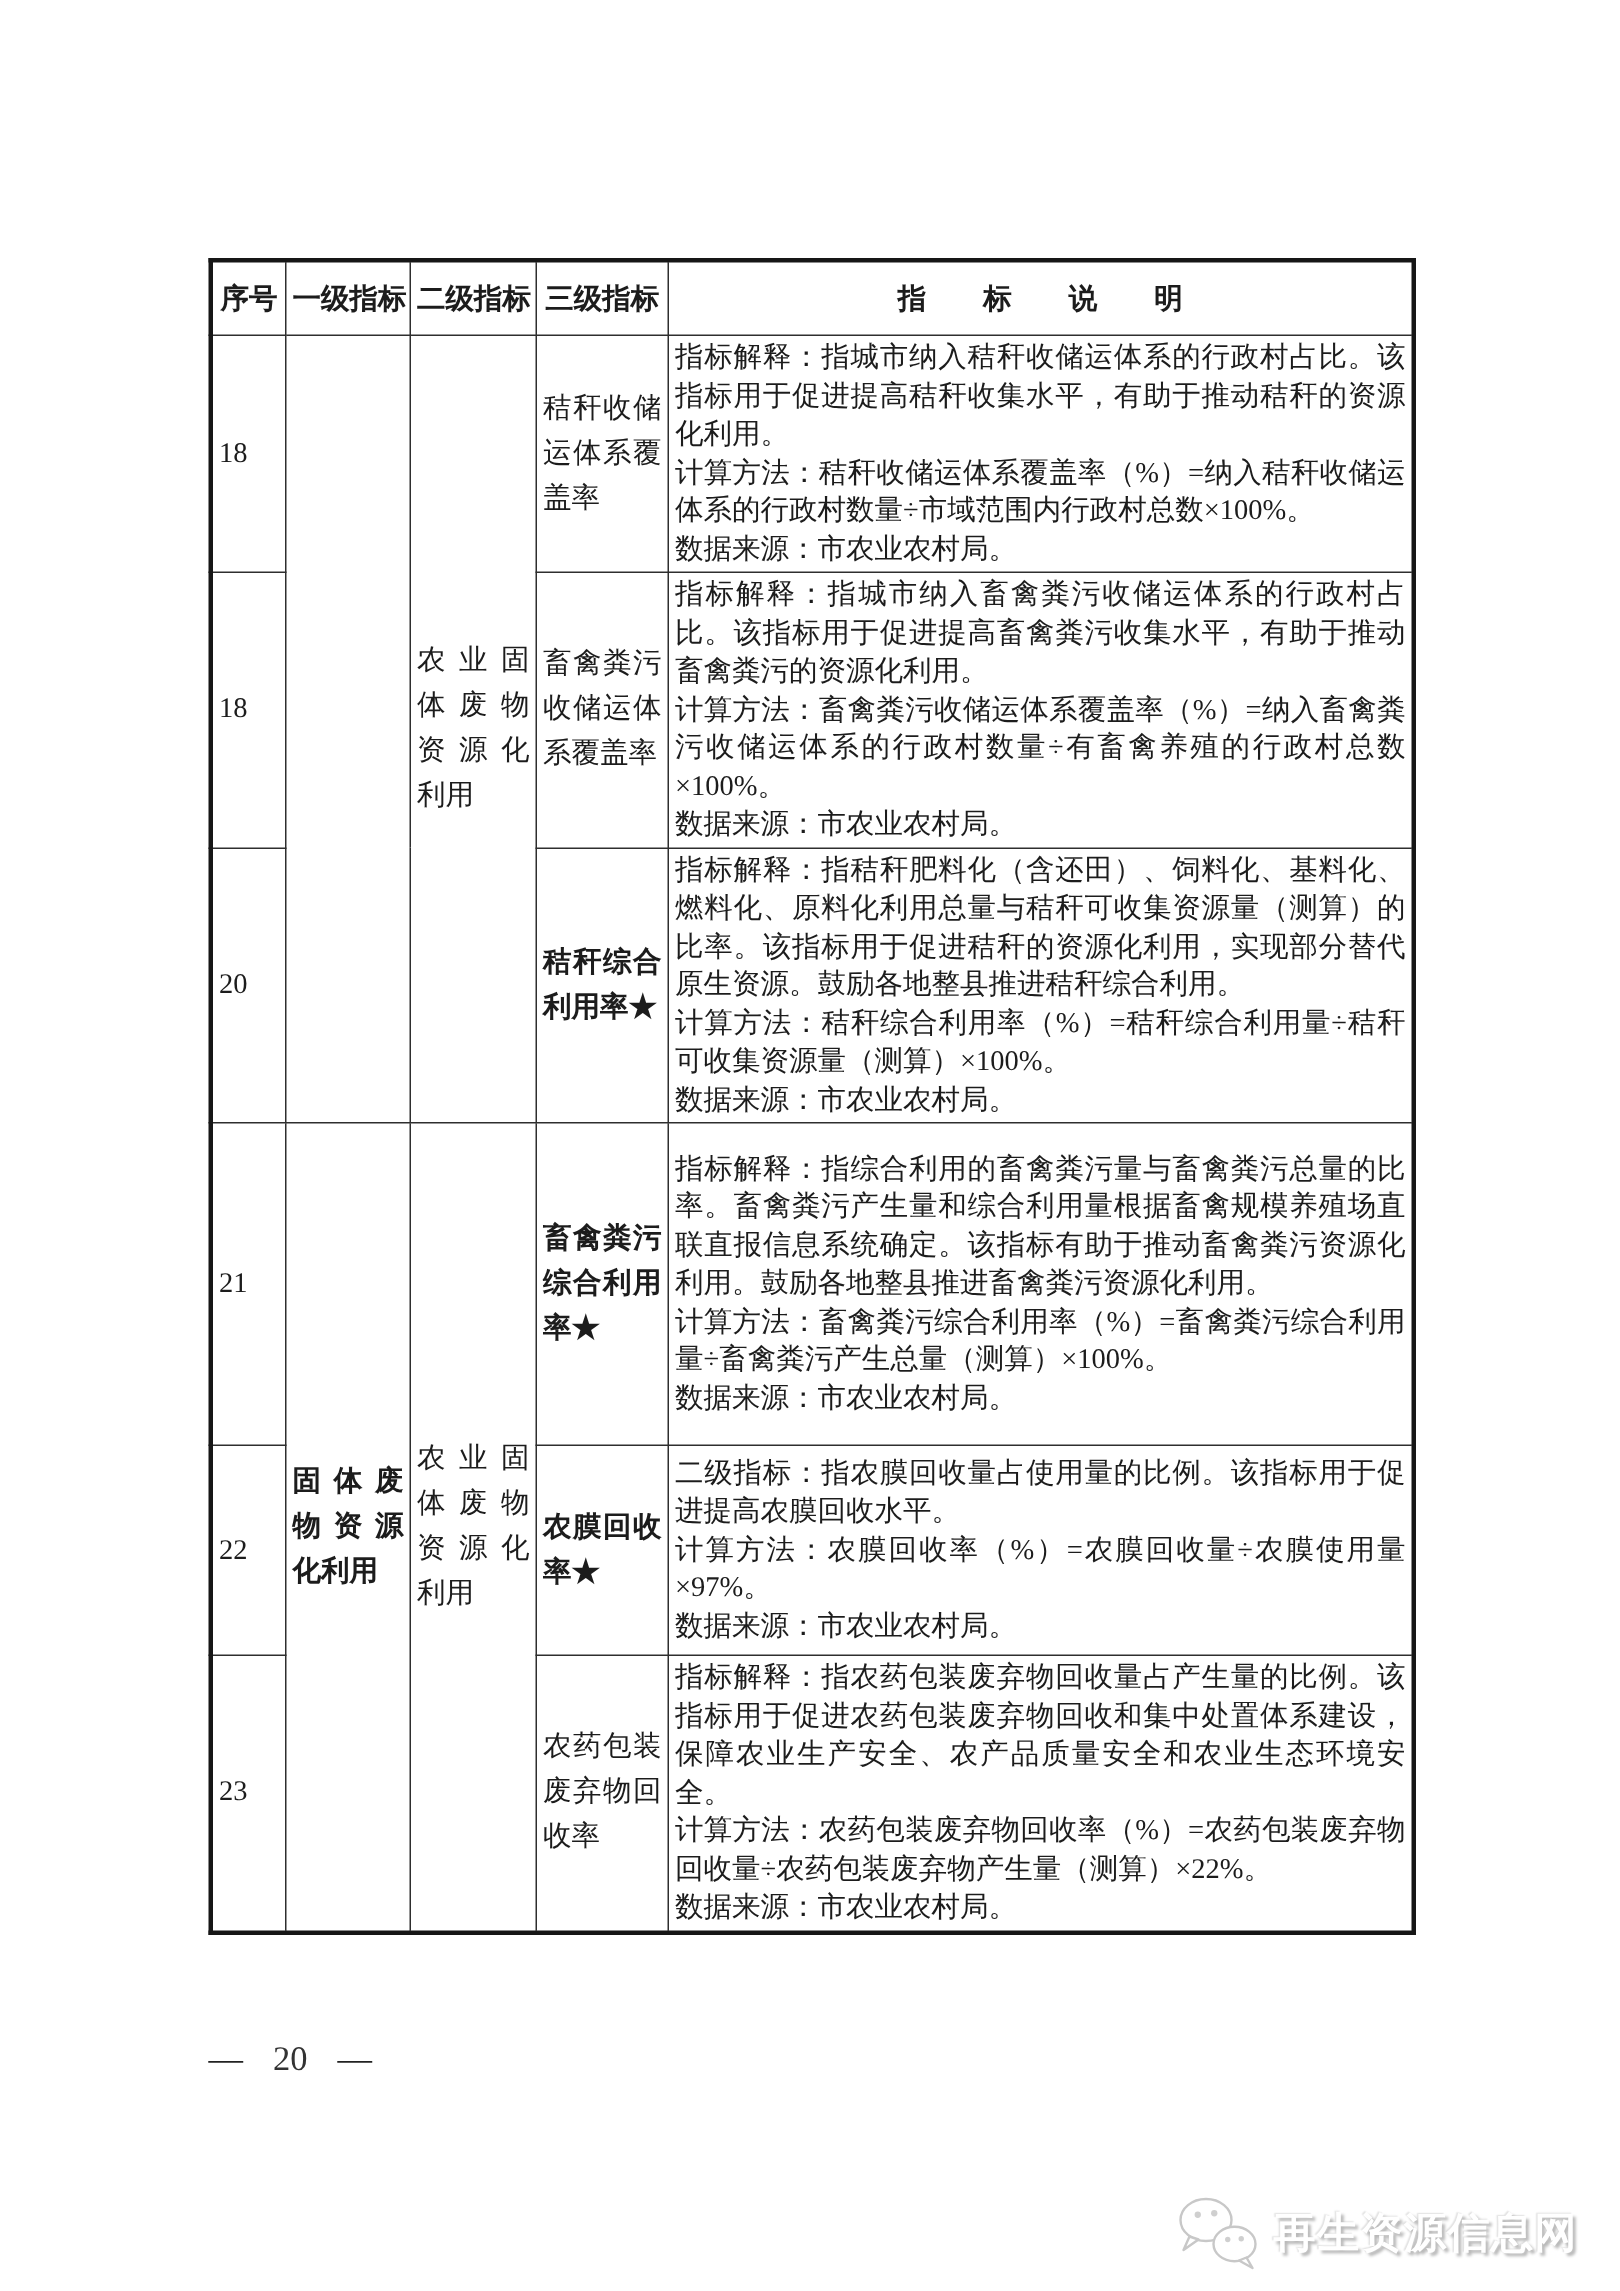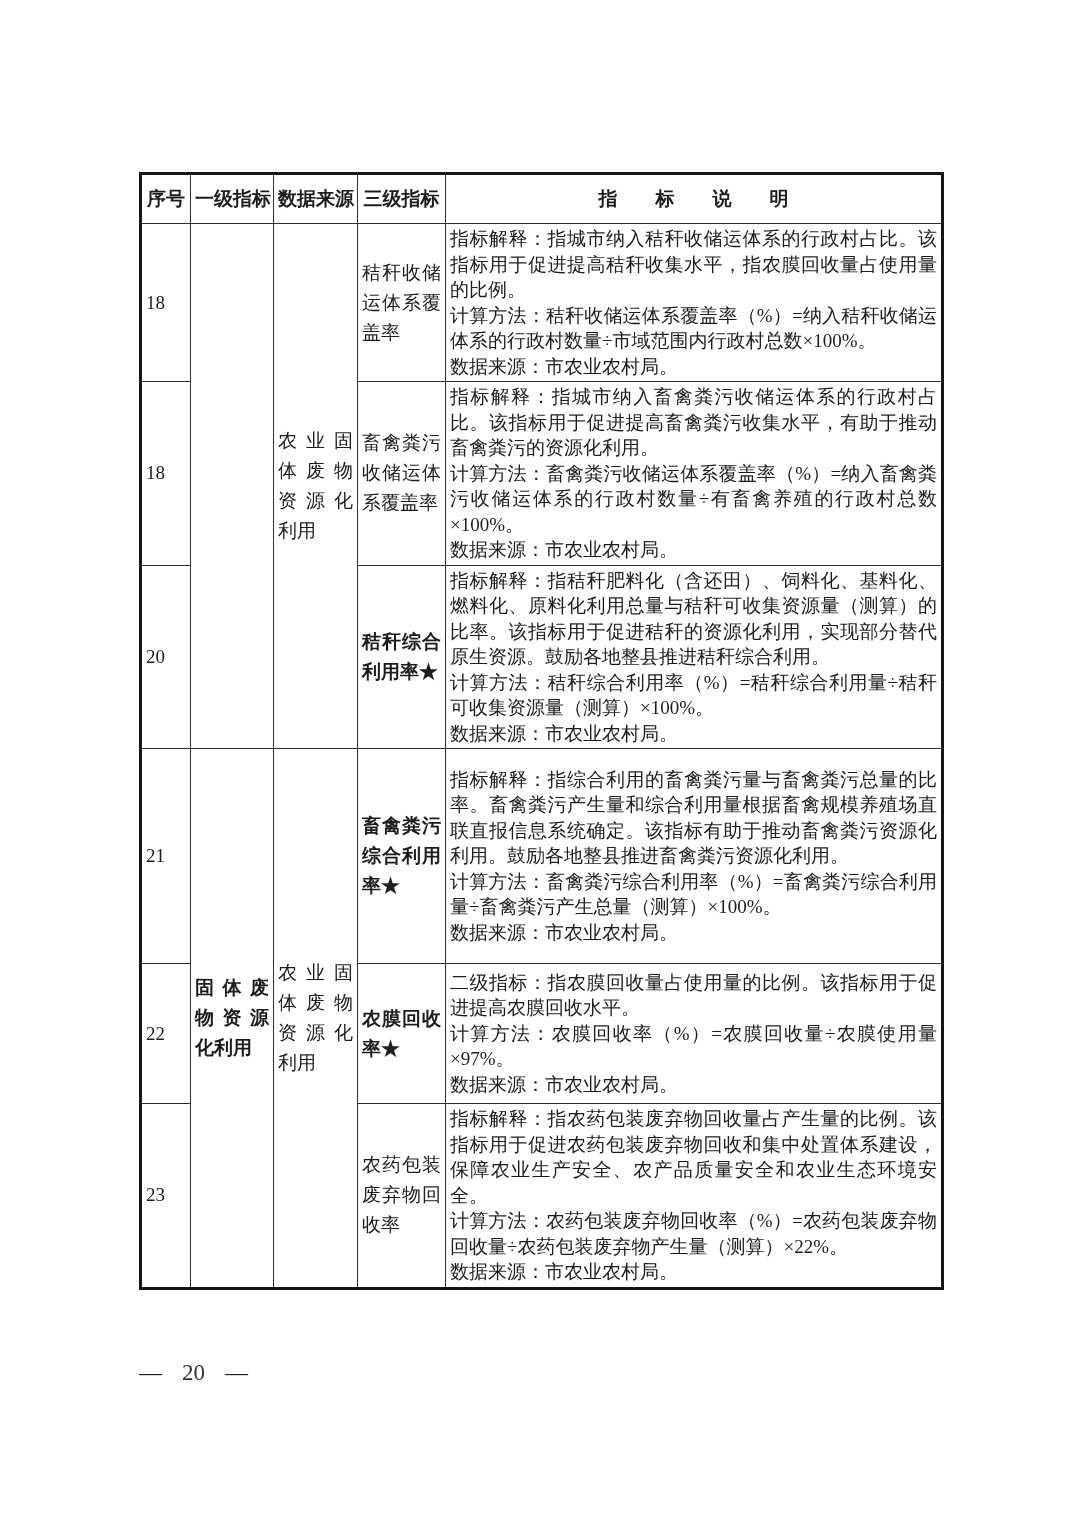--- a/index.html
+++ b/index.html
@@ -85,33 +85,33 @@
       <col class="c-serial">
         <col class="c-lvl1">
         <col class="c-lvl2">
         <col class="c-lvl3">
         <col class="c-desc">
     </colgroup>
     <thead>
       <tr>
         <th>序号</th>
         <th>一级指标</th>
-        <th>数据来源</th>
+        <th>二级指标</th>
         <th>三级指标</th>
         <th>指　　标　　说　　明</th>
       </tr>
     </thead>
     <tbody>
       <tr class="r18">
         <td class="serial">18</td>
         <td class="lvl1" rowspan="3"></td>
         <td class="lvl2" rowspan="3">农业固体废物资源化利用</td>
         <td class="lvl3">秸秆收储运体系覆盖率</td>
         <td class="desc">
-          <p>指标解释：指城市纳入秸秆收储运体系的行政村占比。该指标用于促进提高秸秆收集水平，指农膜回收量占使用量的比例。</p>
+          <p>指标解释：指城市纳入秸秆收储运体系的行政村占比。该指标用于促进提高秸秆收集水平，有助于推动秸秆的资源化利用。</p>
           <p>计算方法：秸秆收储运体系覆盖率（%）=纳入秸秆收储运体系的行政村数量÷市域范围内行政村总数×100%。</p>
           <p>数据来源：市农业农村局。</p>
         </td>
       </tr>
       <tr class="r19">
         <td class="serial">18</td>
         <td class="lvl3">畜禽粪污收储运体系覆盖率</td>
         <td class="desc">
           <p>指标解释：指城市纳入畜禽粪污收储运体系的行政村占比。该指标用于促进提高畜禽粪污收集水平，有助于推动畜禽粪污的资源化利用。</p>
           <p>计算方法：畜禽粪污收储运体系覆盖率（%）=纳入畜禽粪污收储运体系的行政村数量÷有畜禽养殖的行政村总数×100%。</p>
@@ -158,14 +158,31 @@
       </tr>
     </tbody>
   </table>
 
   <div class="pagenum">
     <span class="dash">—</span>
     <span>20</span>
     <span class="dash">—</span>
   </div>
 
+  <div class="watermark">
+    <svg width="58" height="52" viewBox="0 0 58 52">
+      <g fill="#ffffff" stroke="#c8c8c8" stroke-width="1.6">
+        <ellipse cx="21" cy="17" rx="17" ry="14"></ellipse>
+        <path d="M10 28 L6 37 L16 30 Z" stroke-linejoin="round"></path>
+        <ellipse cx="40" cy="33" rx="14" ry="11.5"></ellipse>
+        <path d="M48 42 L52 49 L43 44 Z" stroke-linejoin="round"></path>
+      </g>
+      <g fill="#cfcfcf" stroke="none">
+        <circle cx="15.5" cy="13.5" r="2.1"></circle>
+        <circle cx="26.5" cy="12.5" r="2.1"></circle>
+        <circle cx="35.5" cy="30" r="1.8"></circle>
+        <circle cx="44.5" cy="29.5" r="1.8"></circle>
+      </g>
+    </svg>
+    <span class="wm-text">再生资源信息网</span>
+  </div>
 
 </div>
 
 </body></html>

